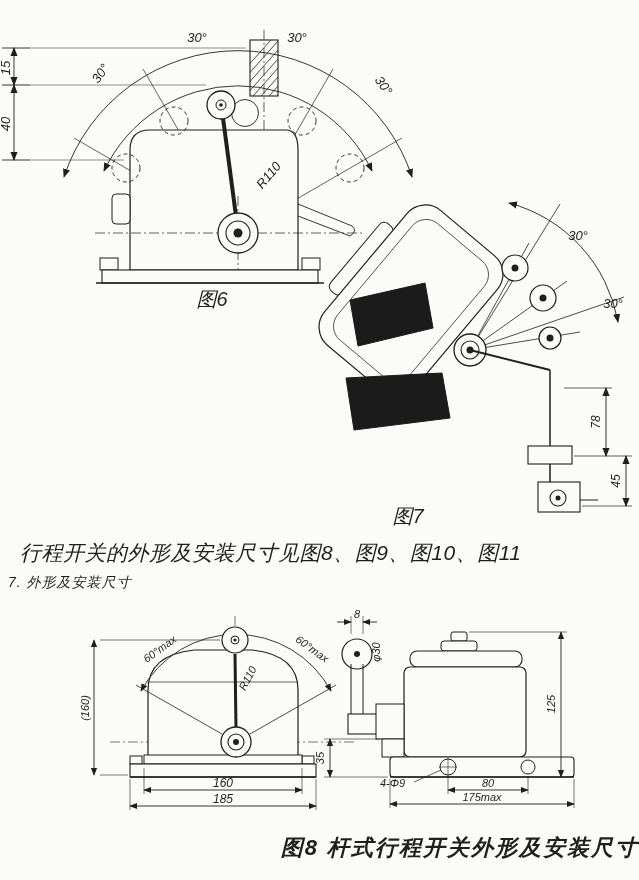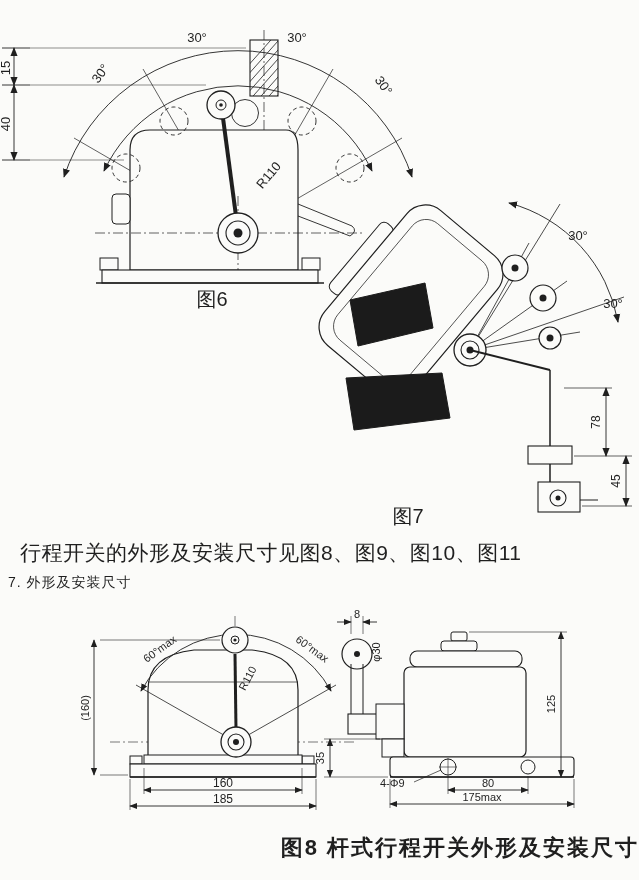--- a/index.html
+++ b/index.html
@@ -4,21 +4,21 @@
 <style>
   html,body{margin:0;padding:0;}
   body{
     width:639px;height:880px;
     background:#fbfbf9;
     font-family:"Liberation Sans","DejaVu Sans",sans-serif;
     color:#1f1f1f;
     position:relative;
     overflow:hidden;
   }
-  .page{position:absolute;left:0;top:0;width:639px;height:724px;}
+  .page{position:absolute;left:0;top:0;width:639px;height:724px;font-style:italic;}
   svg{position:absolute;overflow:visible;}
   svg text{fill:#1f1f1f;}
   .fig-caption-inline{font-size:20px;}
   .txt-heading{
     position:absolute;left:8px;top:534px;
     font-size:14px;letter-spacing:1px;font-weight:500;margin-top:40px;
   }
   .txt-body{
     position:absolute;left:20px;top:539px;
     font-size:21px;letter-spacing:0.5px;text-align:center;

